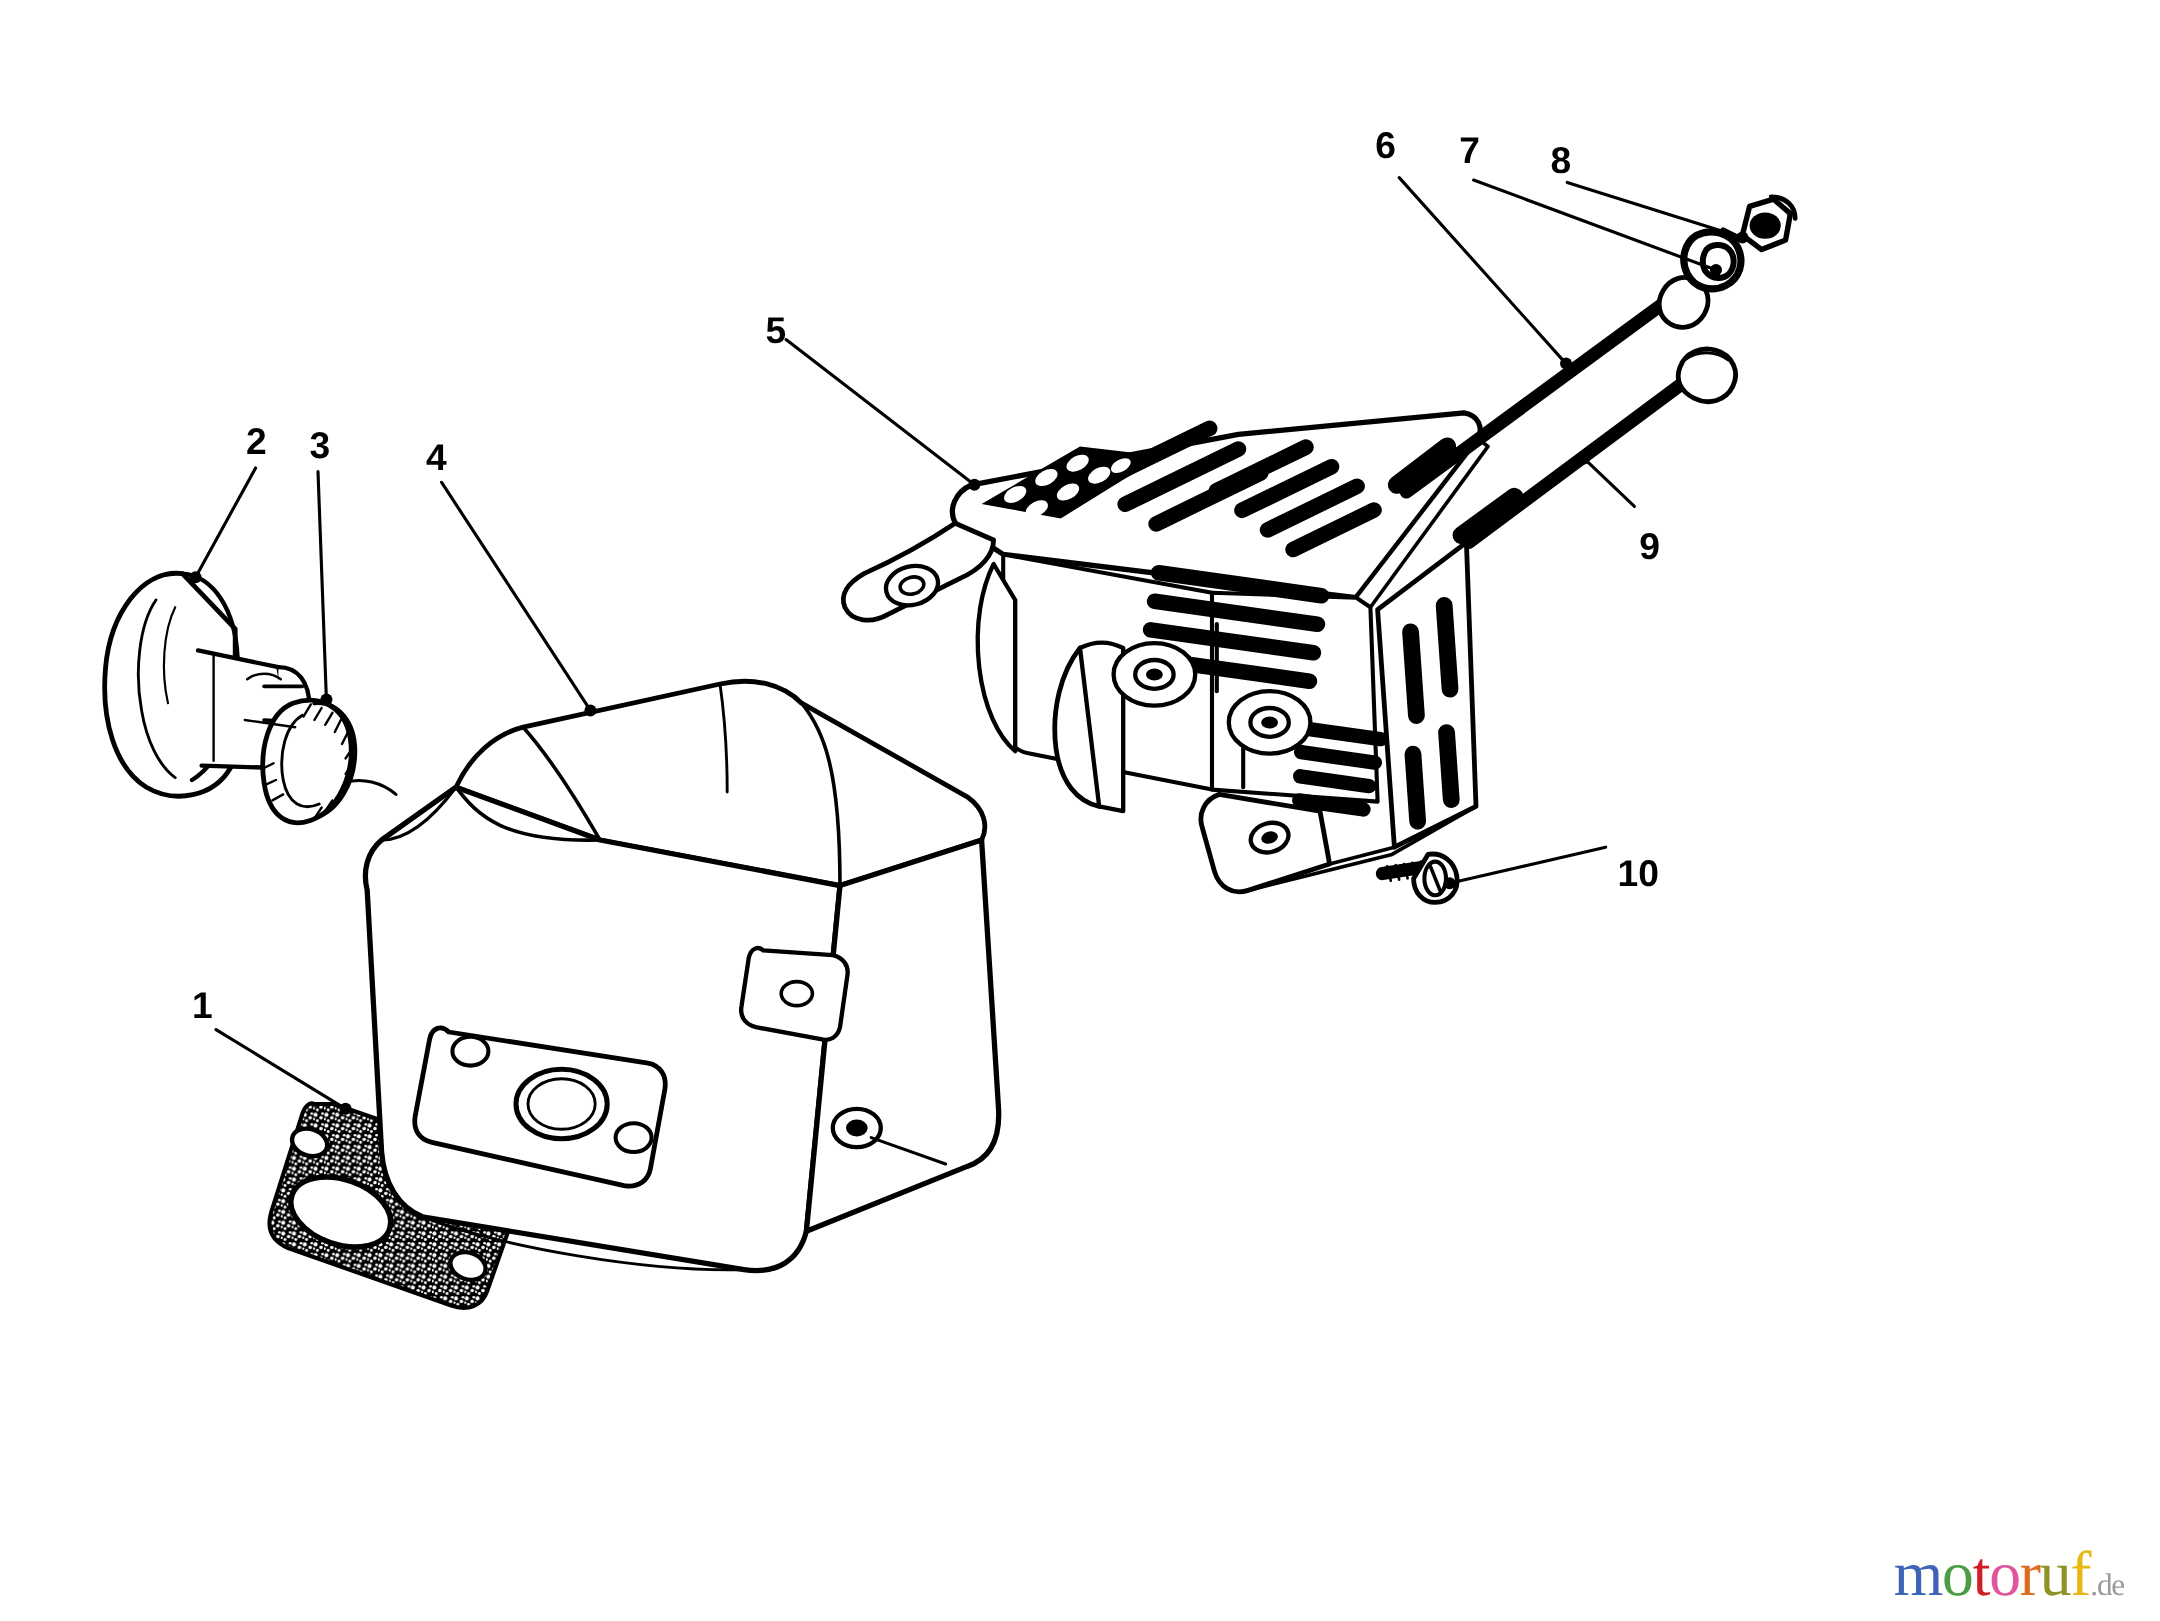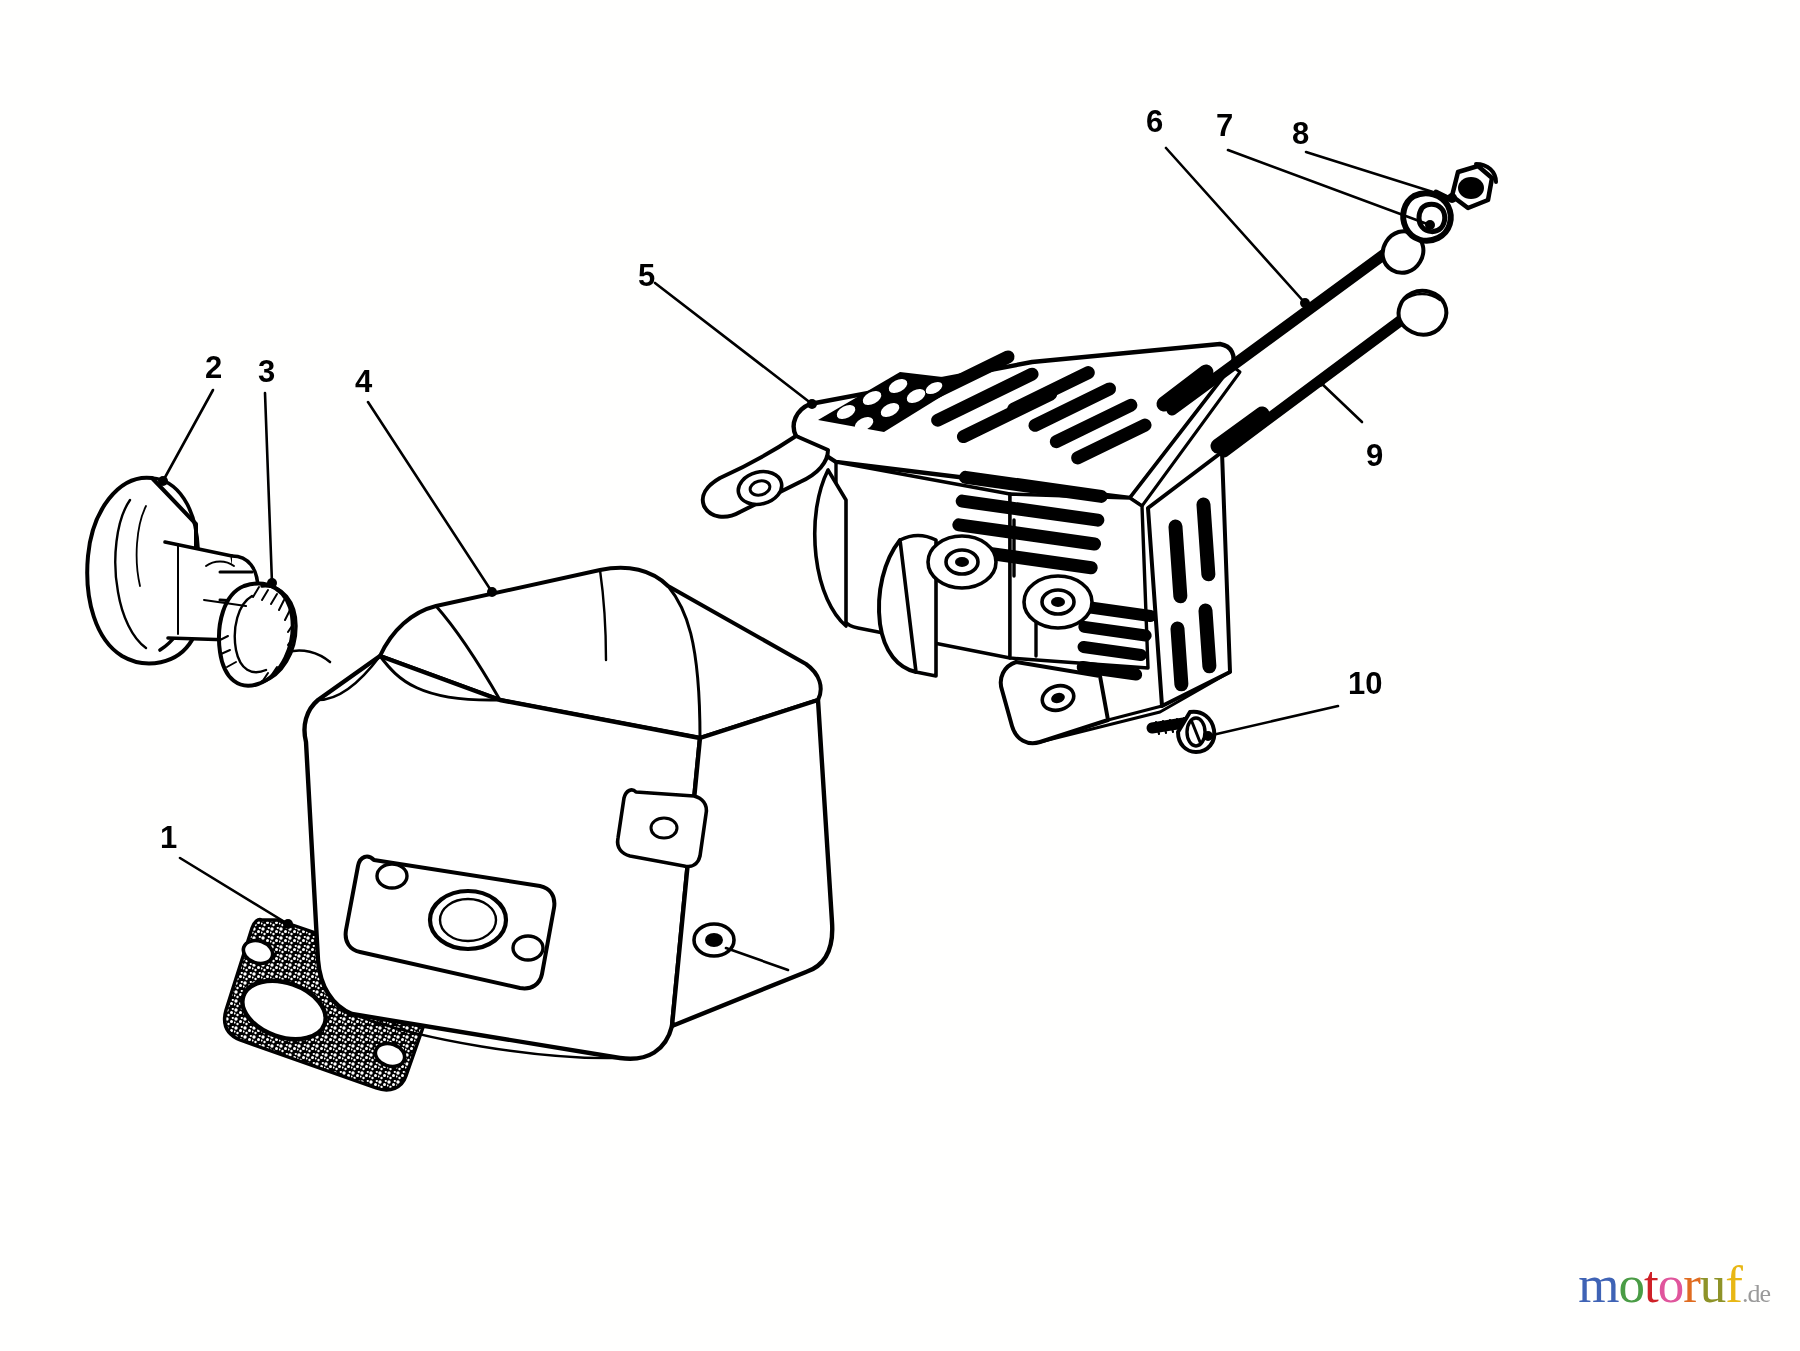--- a/index.html
+++ b/index.html
@@ -1,20 +1,20 @@
 <!DOCTYPE html>
 <html><head>
 <meta charset="utf-8">
 <style>
   html,body{margin:0;padding:0;background:#ffffff;}
   body{font-family:"Liberation Serif",serif;}
   #page{position:relative;width:1800px;height:1351px;background:#fffffe;overflow:hidden;}
   #diagram{position:absolute;left:0;top:0;width:1800px;height:1351px;}
   .callout{position:absolute;font-family:"Liberation Sans",sans-serif;font-weight:bold;font-size:31px;color:#000;line-height:1;user-select:none;}
-  #watermark{position:absolute;right:30px;bottom:40px;font-family:"Liberation Serif",serif;font-size:53px;font-weight:400;letter-spacing:-1px;line-height:1;white-space:nowrap;}
+  #watermark{position:absolute;right:30px;bottom:12px;font-family:"Liberation Serif",serif;font-size:53px;font-weight:400;letter-spacing:-1px;line-height:1;white-space:nowrap;}
   #watermark .s{display:inline-block;}
   #watermark .tld{font-size:26px;color:#9a9a9a;vertical-align:baseline;}
 </style>
 </head>
 <body>
 
 <div id="page">
 
   <svg id="diagram" viewBox="0 0 1800 1351" xmlns="http://www.w3.org/2000/svg">
     <defs>
@@ -281,18 +281,18 @@
   <div id="callout-layer">
       <div class="callout" style="left: 160px; top: 822px;">1</div>
       <div class="callout" style="left: 205px; top: 352px;">2</div>
       <div class="callout" style="left: 258px; top: 356px;">3</div>
       <div class="callout" style="left: 355px; top: 366px;">4</div>
       <div class="callout" style="left: 638px; top: 260px;">5</div>
       <div class="callout" style="left: 1146px; top: 106px;">6</div>
       <div class="callout" style="left: 1216px; top: 110px;">7</div>
       <div class="callout" style="left: 1292px; top: 118px;">8</div>
       <div class="callout" style="left: 1366px; top: 440px;">9</div>
-      <div class="callout" style="left: 1348px; top: 668px;">10</div>
+      <div class="callout" style="left: 1348px; top: 712px;">10</div>
     </div>
 
   <div id="watermark"><span class="s" style="color: rgb(63, 99, 181);">m</span><span class="s" style="color: rgb(74, 156, 69);">o</span><span class="s" style="color: rgb(207, 32, 39);">t</span><span class="s" style="color: rgb(224, 85, 156);">o</span><span class="s" style="color: rgb(224, 108, 32);">r</span><span class="s" style="color: rgb(142, 147, 40);">u</span><span class="s" style="color: rgb(232, 183, 20);">f</span><span class="tld" style="color: rgb(154, 154, 154);">.de</span></div>
 
 </div>
 
 </body></html>

